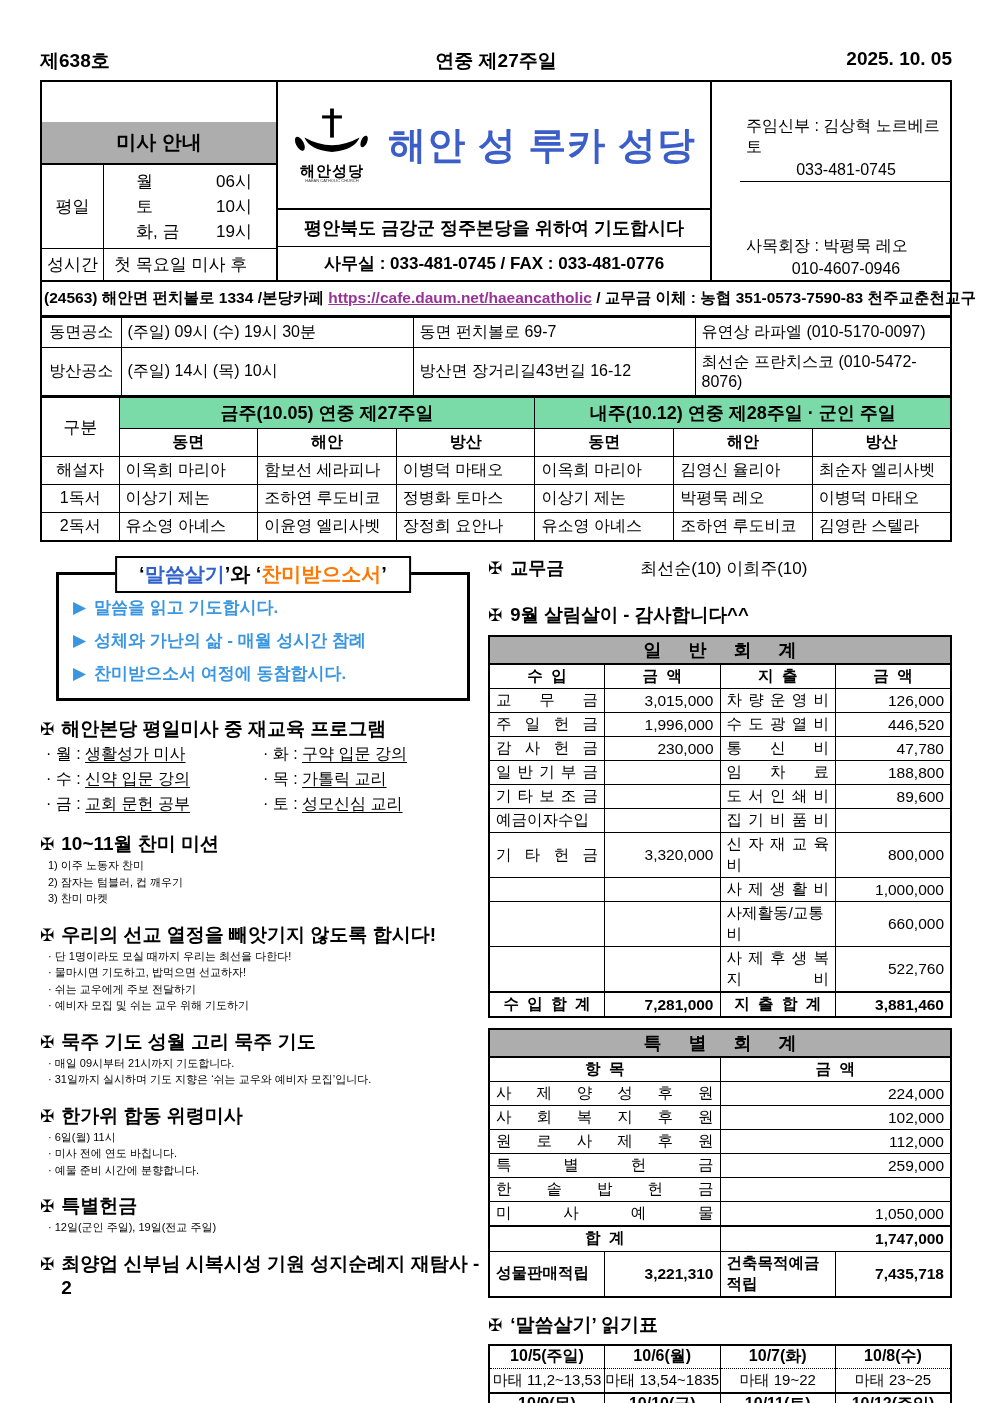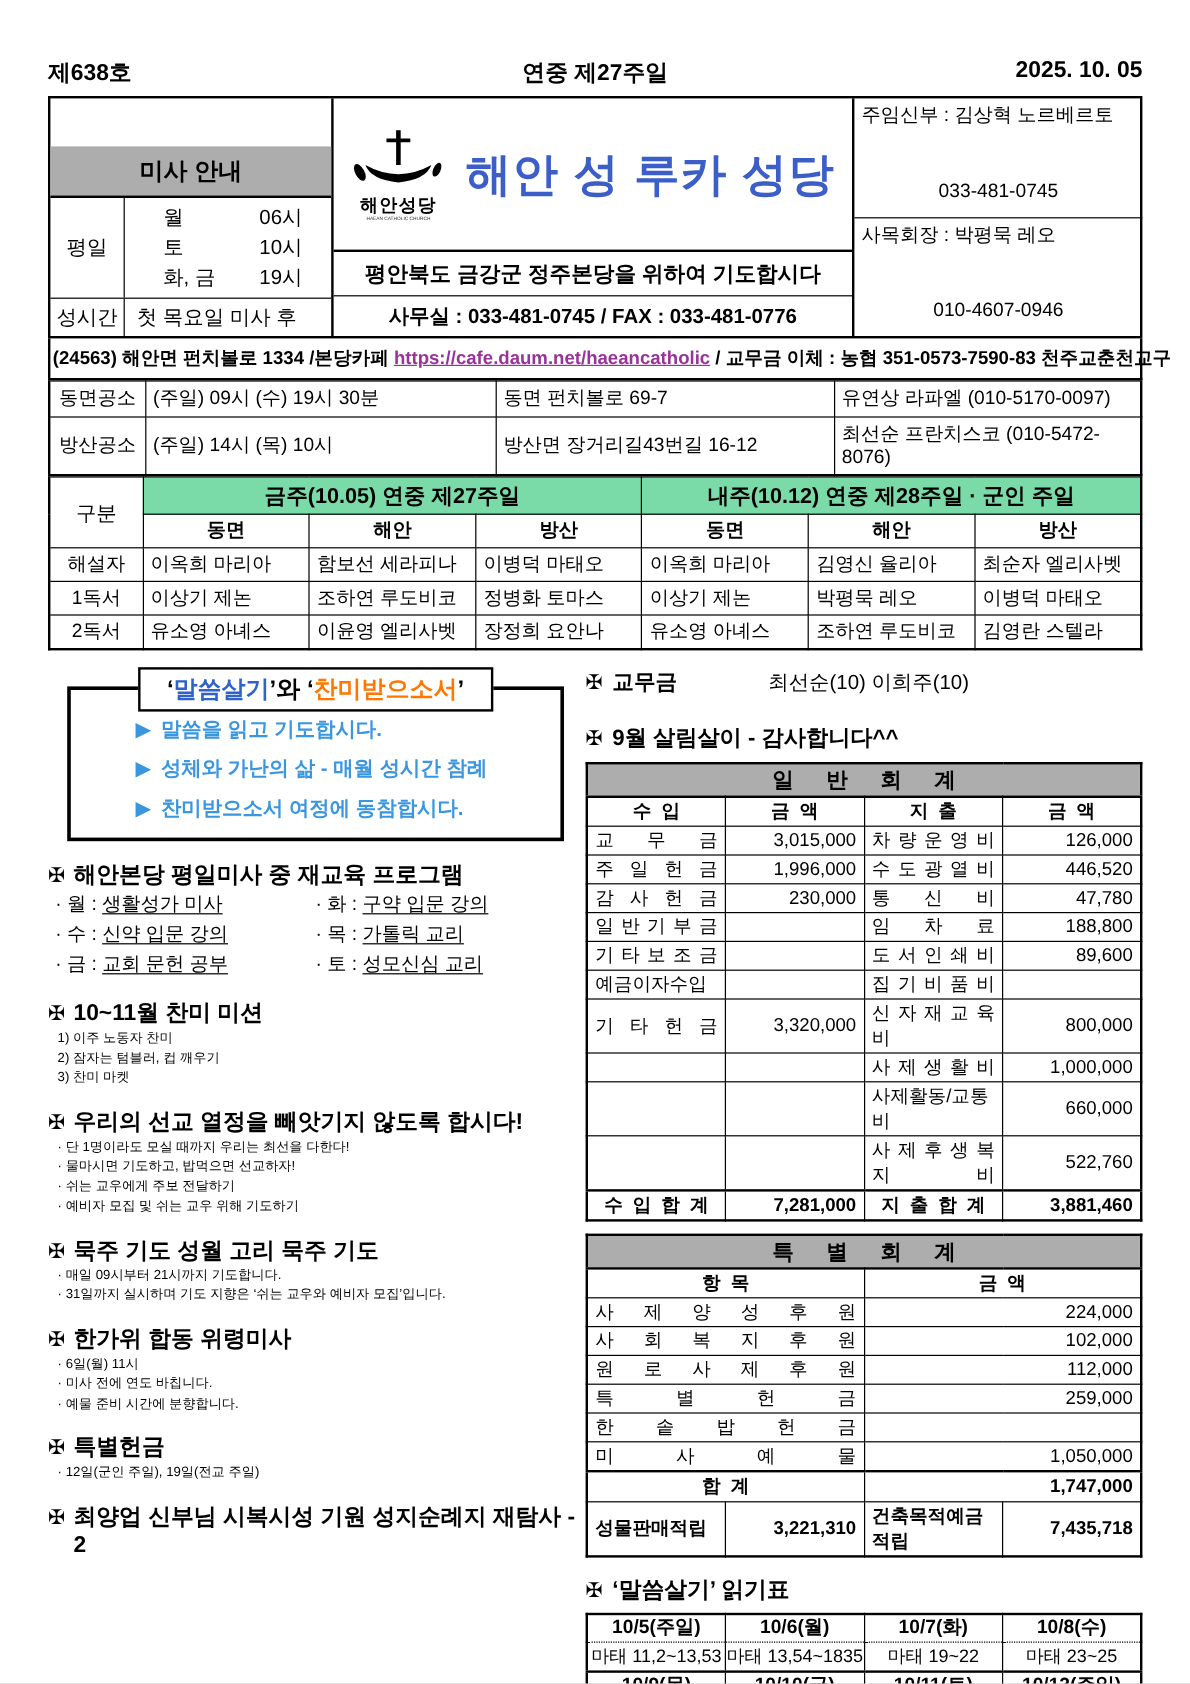--- a/index.html
+++ b/index.html
@@ -25,21 +25,21 @@
   .wd-line{display:flex;justify-content:space-between;padding:1px 14px 1px 22px;}
   .church{border-right:2px solid #000;display:flex;flex-direction:column;}
   .church-top{flex:1;display:flex;align-items:center;padding:4px 6px;}
   .logo{width:96px;text-align:center;line-height:1;}
   .logo-text{font-weight:bold;font-size:15px;margin-top:1px;letter-spacing:1px;}
   .logo-sub{font-size:4px;color:#333;margin-top:1px;}
   .church-name{flex:1;text-align:center;color:var(--church-blue);font-weight:bold;font-size:38px;letter-spacing:1px;white-space:nowrap;}
   .church-prayer{border-top:2px solid #000;text-align:center;font-weight:bold;font-size:18px;padding:6px 0;}
   .church-office{border-top:1px solid #000;text-align:center;font-weight:bold;font-size:17px;padding:5px 0;}
   .contacts{display:flex;flex-direction:column;font-size:16px;}
-  .contact{flex:1;padding:4px 6px 12px;border-bottom:1px solid #000;display:flex;flex-direction:column;justify-content:space-between;}
+  .contact{flex:1;padding:4px 6px 2px;border-bottom:1px solid #000;display:flex;flex-direction:column;justify-content:flex-end;margin-left:28px;}
   .contact:last-child{border-bottom:none;}
   .c-line2{text-align:center;padding-top:3px;}
   
   .address-bar{border:2px solid #000;border-top:none;text-align:left;font-weight:bold;font-size:15.5px;padding:6px 2px;white-space:nowrap;}
   .address-bar .url{color:var(--link-purple);text-decoration:underline;font-weight:bold;}
   table{border-collapse:collapse;table-layout:fixed;}
   .missions{width:100%;border:2px solid #000;border-top:none;font-size:16px;}
   .missions td{border:1px solid #000;padding:4px 6px;height:29px;}
   .missions td:nth-child(1){width:80px;text-align:center;padding:4px 2px;}
   .missions td:nth-child(2){width:292px;}
@@ -53,21 +53,21 @@
   .ministers .m-label{text-align:center;}
   
   .cols{display:flex;gap:8px;margin-top:10px;align-items:flex-start;}
   .left-col{width:440px;}
   .right-col{width:464px;}
   
   .live-box{margin:20px 10px 0 16px;border:3px solid #000;padding:16px 10px 8px;position:relative;}
   .live-title{position:absolute;top:-19px;left:50%;transform:translateX(-50%);background:#fff;border:2px solid #000;padding:3px 22px;font-size:20px;font-weight:bold;white-space:nowrap;}
   .live-title .w1{color:var(--word-blue);}
   .live-title .w2{color:var(--praise-orange);}
-  .box-bullet{color:var(--bullet-blue);font-weight:bold;font-size:17px;padding:5px 0 5px 4px;margin-left:40px;}
+  .box-bullet{color:var(--bullet-blue);font-weight:bold;font-size:17px;padding:5px 0 5px 4px;}
   .box-bullet .arrow{margin-right:8px;}
   
   .section{margin-top:15px;}
   .section-title{font-size:19px;font-weight:bold;display:flex;align-items:baseline;}
   .section-title .cross{font-size:17px;margin-right:7px;font-weight:normal;}
   .section-item{font-size:11px;line-height:1.5;padding-left:8px;}
   .program-grid{display:grid;grid-template-columns:1fr 1fr;font-size:16px;line-height:1.55;padding-left:6px;}
   .program-grid u{text-underline-offset:3px;}
   
   .gy-line{display:flex;align-items:baseline;font-size:17px;margin-top:4px;}

